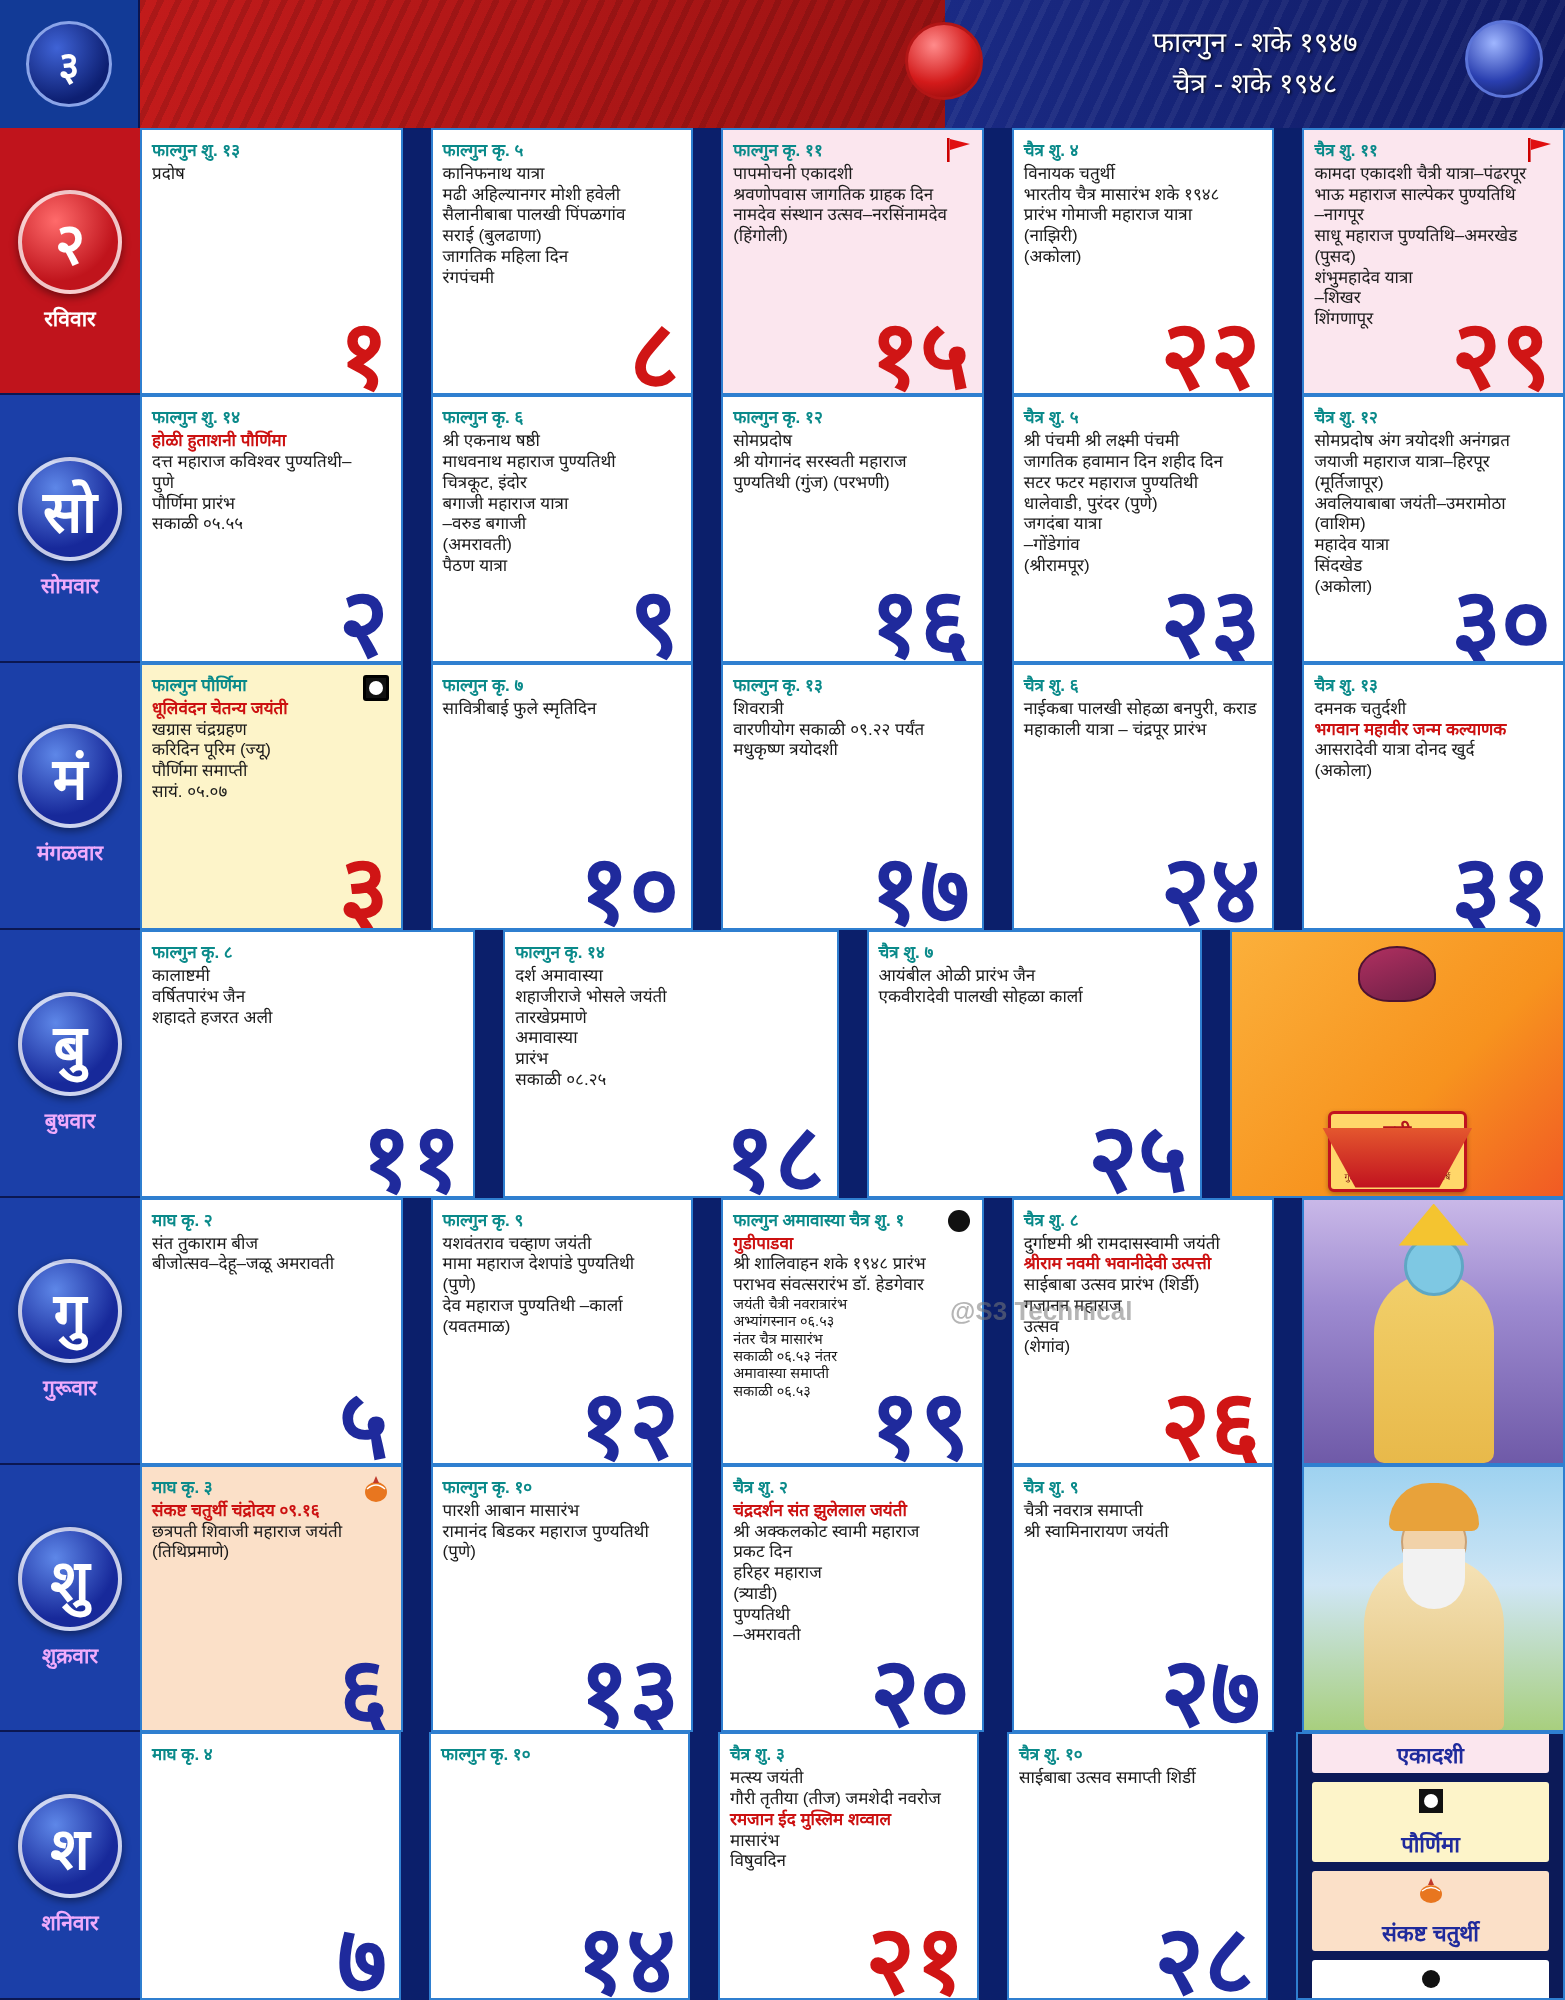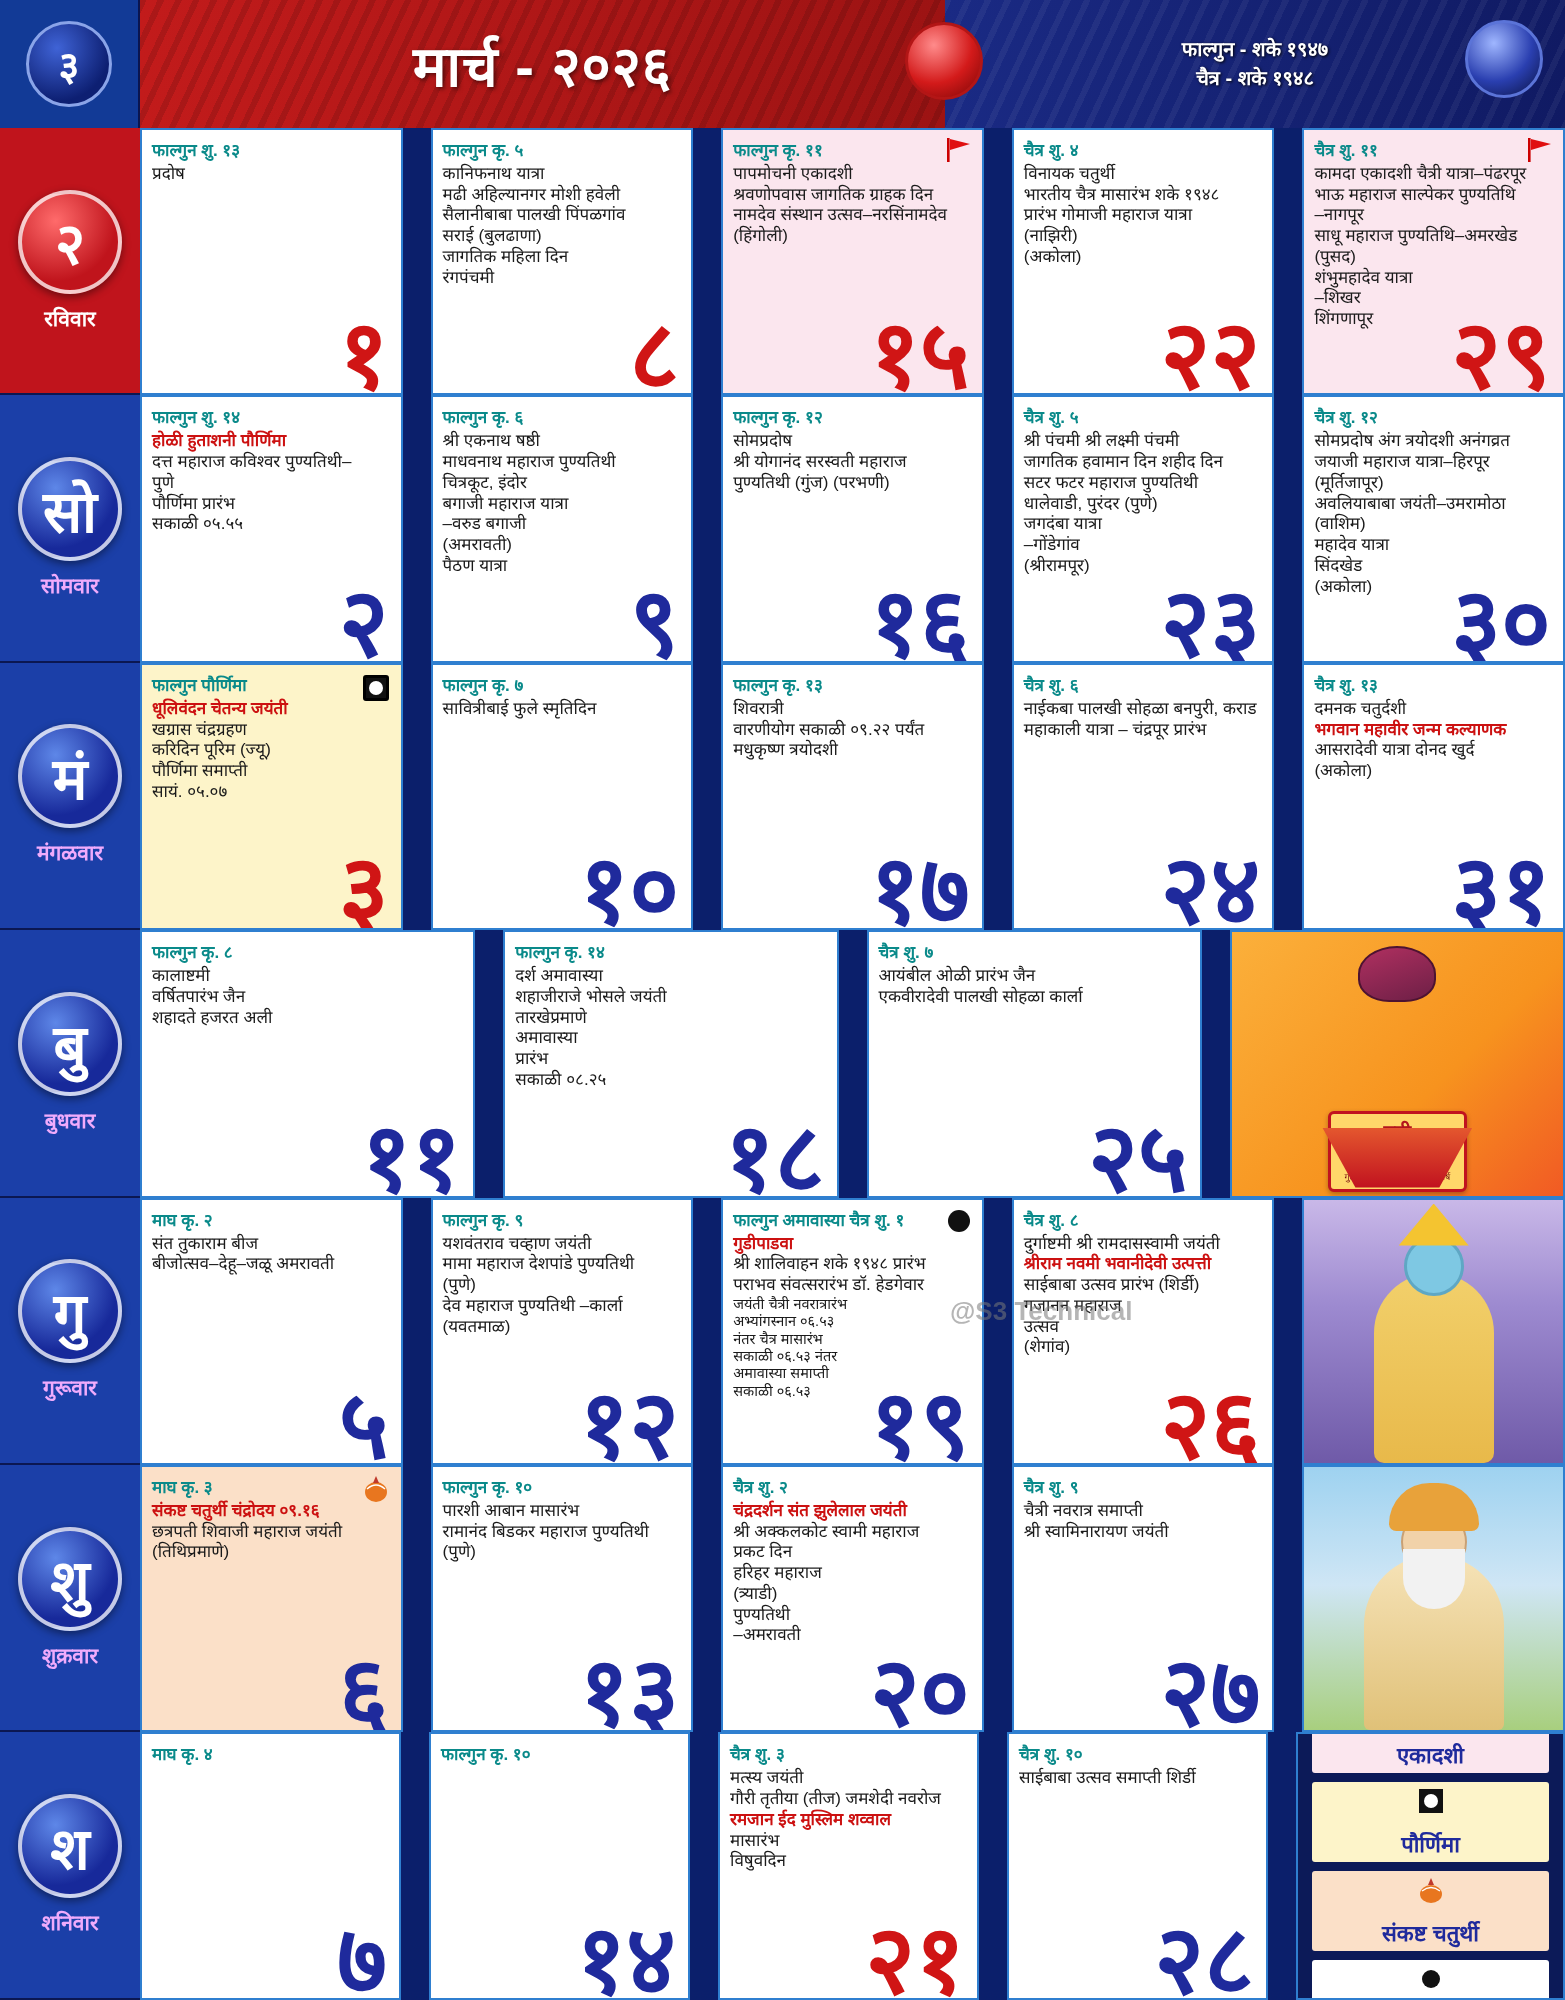--- a/index.html
+++ b/index.html
@@ -42,21 +42,21 @@
     background:radial-gradient(circle at 36% 28%, #ff8b8b, #d31a1a 55%, #7a0606 100%);
     border:3px solid #b31616; z-index:5;
   }
   .hdr-right {
     width:620px; background:
       repeating-linear-gradient(115deg, rgba(255,255,255,.05) 0 6px, rgba(0,0,0,0) 6px 18px),
       linear-gradient(90deg,#1a2a84,#101a63);
     display:flex; align-items:center; justify-content:center; position:relative;
   }
   .hdr-right .shaka { color:#fff; text-align:center; line-height:1.45; }
-  .hdr-right .shaka div { font-size:20px; font-weight:bold; text-shadow:1px 1px 3px #000; }
+  .hdr-right .shaka div { font-size:28px; font-weight:normal; text-shadow:1px 1px 3px #000; }
   .orb-blue {
     position:absolute; right:22px; top:20px;
     width:78px; height:78px; border-radius:50%;
     background:radial-gradient(circle at 36% 28%, #9fb6ff, #2a3fb0 55%, #0a1242 100%);
     border:3px solid #5b74d8;
   }
 
   
   .grid { position:relative; display:flex; width:1565px; height:1872px; }
   .daycol { width:140px; background:#0d1b5c; }
@@ -202,21 +202,20 @@
 </head>
 <body>
 
 <div class="page">
 
   <div class="header">
     <div class="hdr-left">
       <div class="circle">३</div>
     </div>
     <div class="hdr-mid">
-      <div class="month">मार्च - २०२६</div>
       <div class="orb-red"></div>
     </div>
     <div class="hdr-right">
       <div class="shaka">
         <div>फाल्गुन - शके १९४७</div>
         <div>चैत्र - शके १९४८</div>
       </div>
       <div class="orb-blue"></div>
     </div>
   </div>

